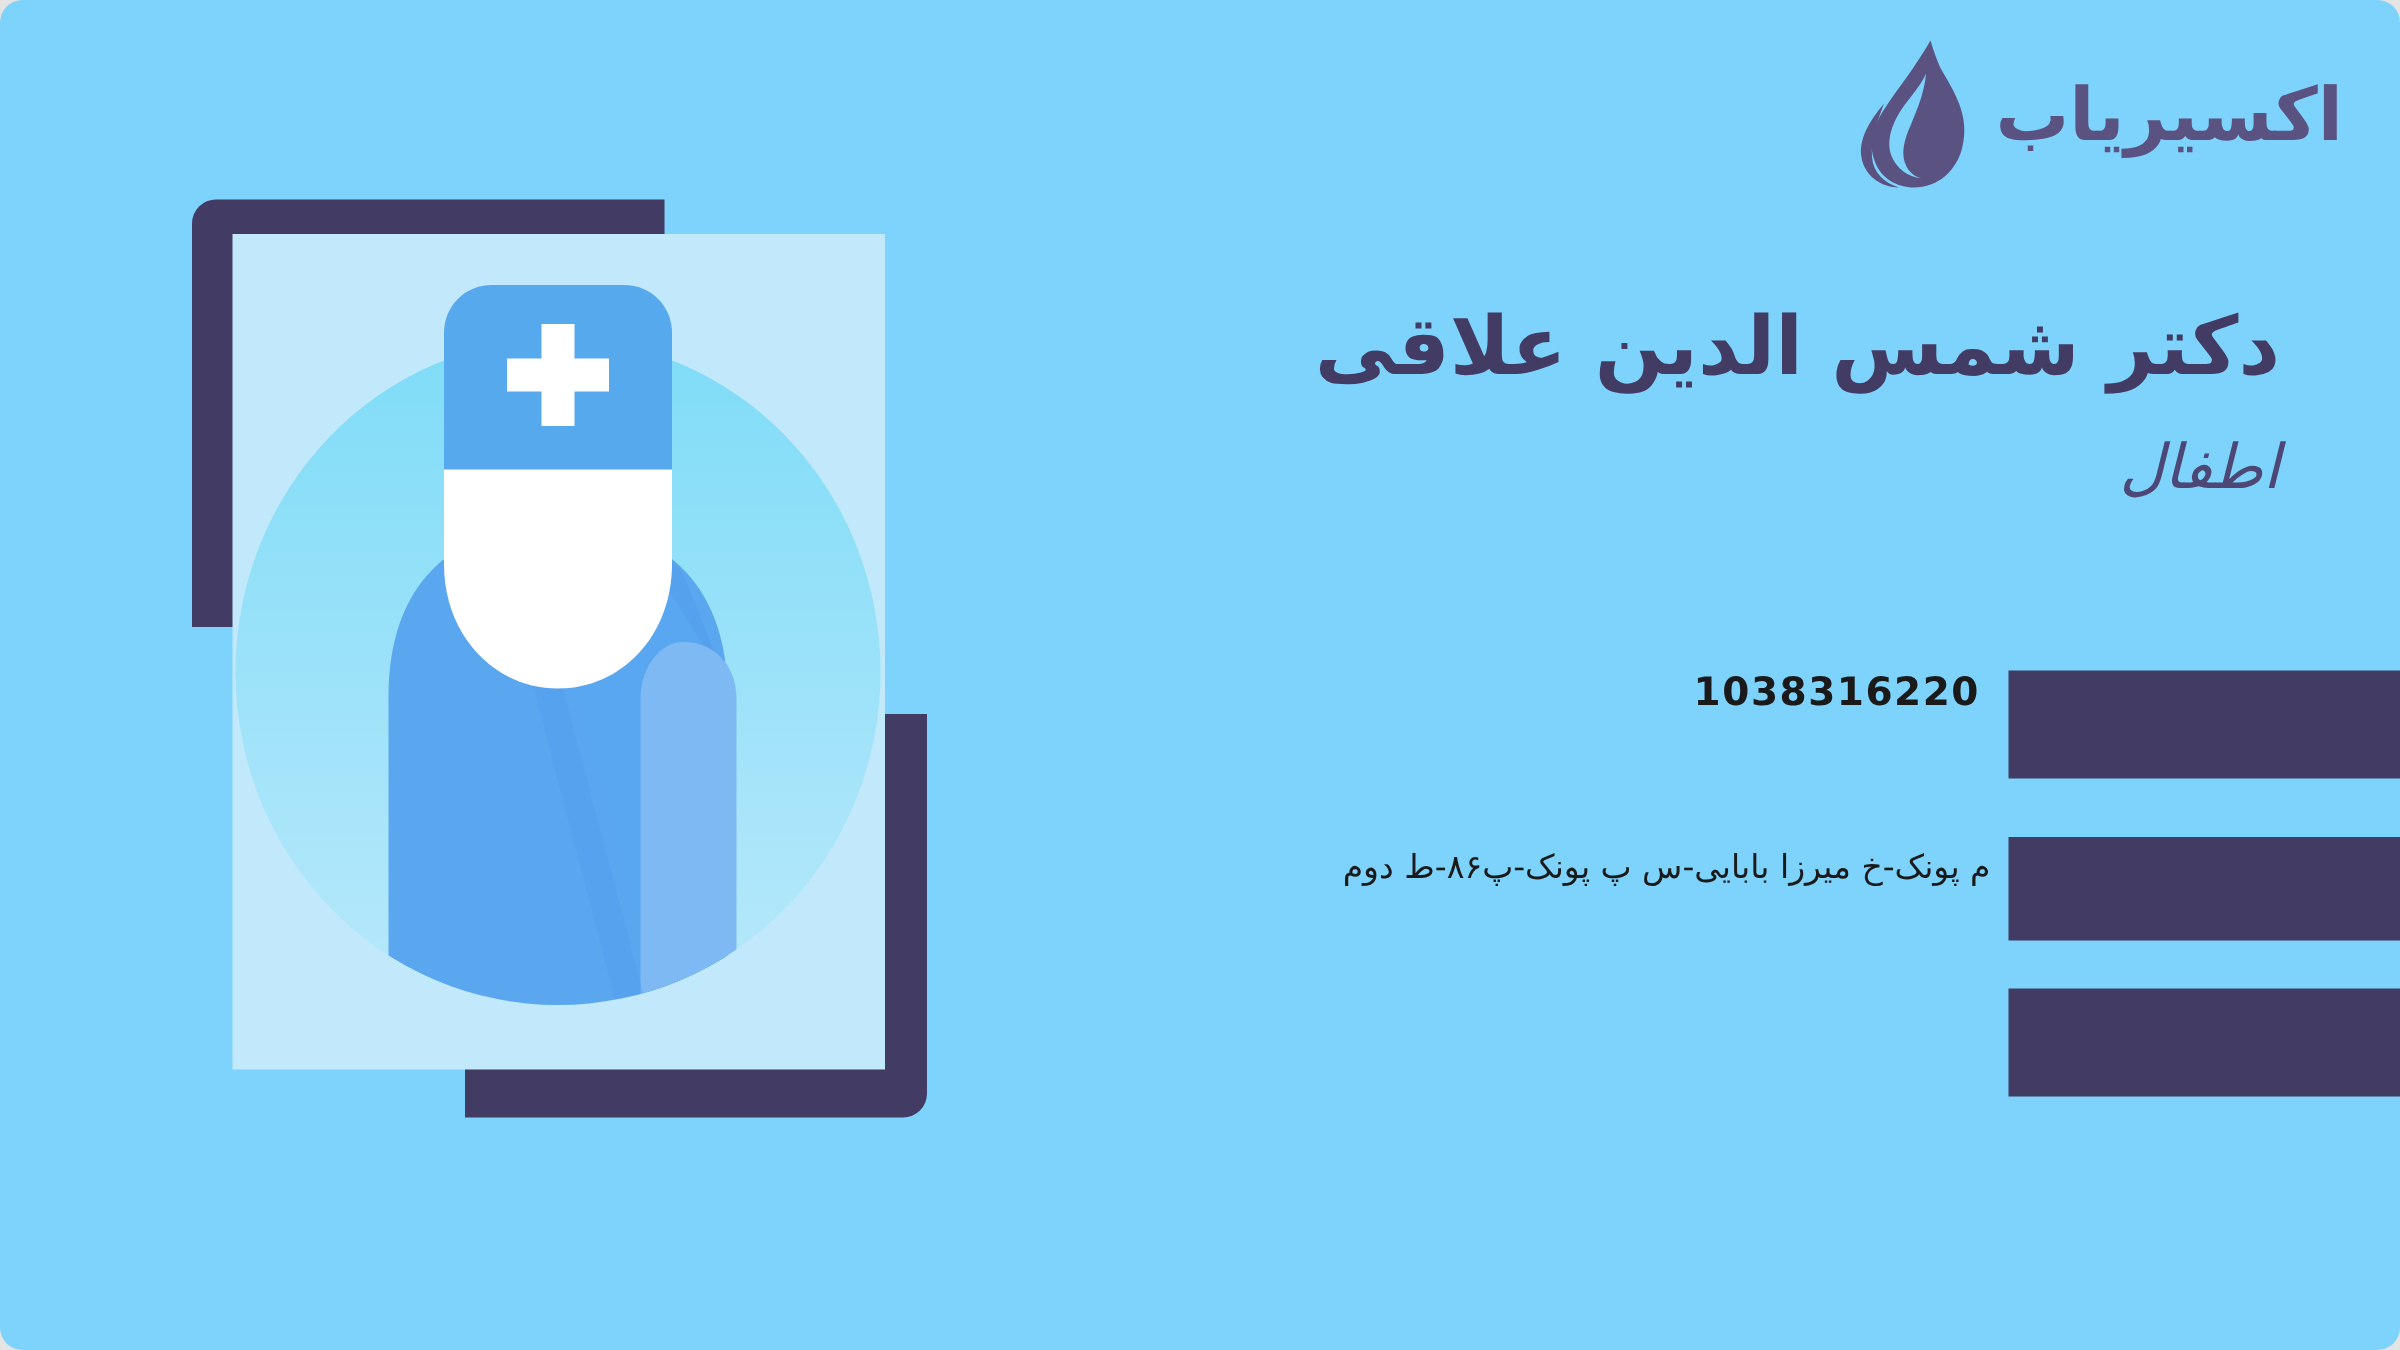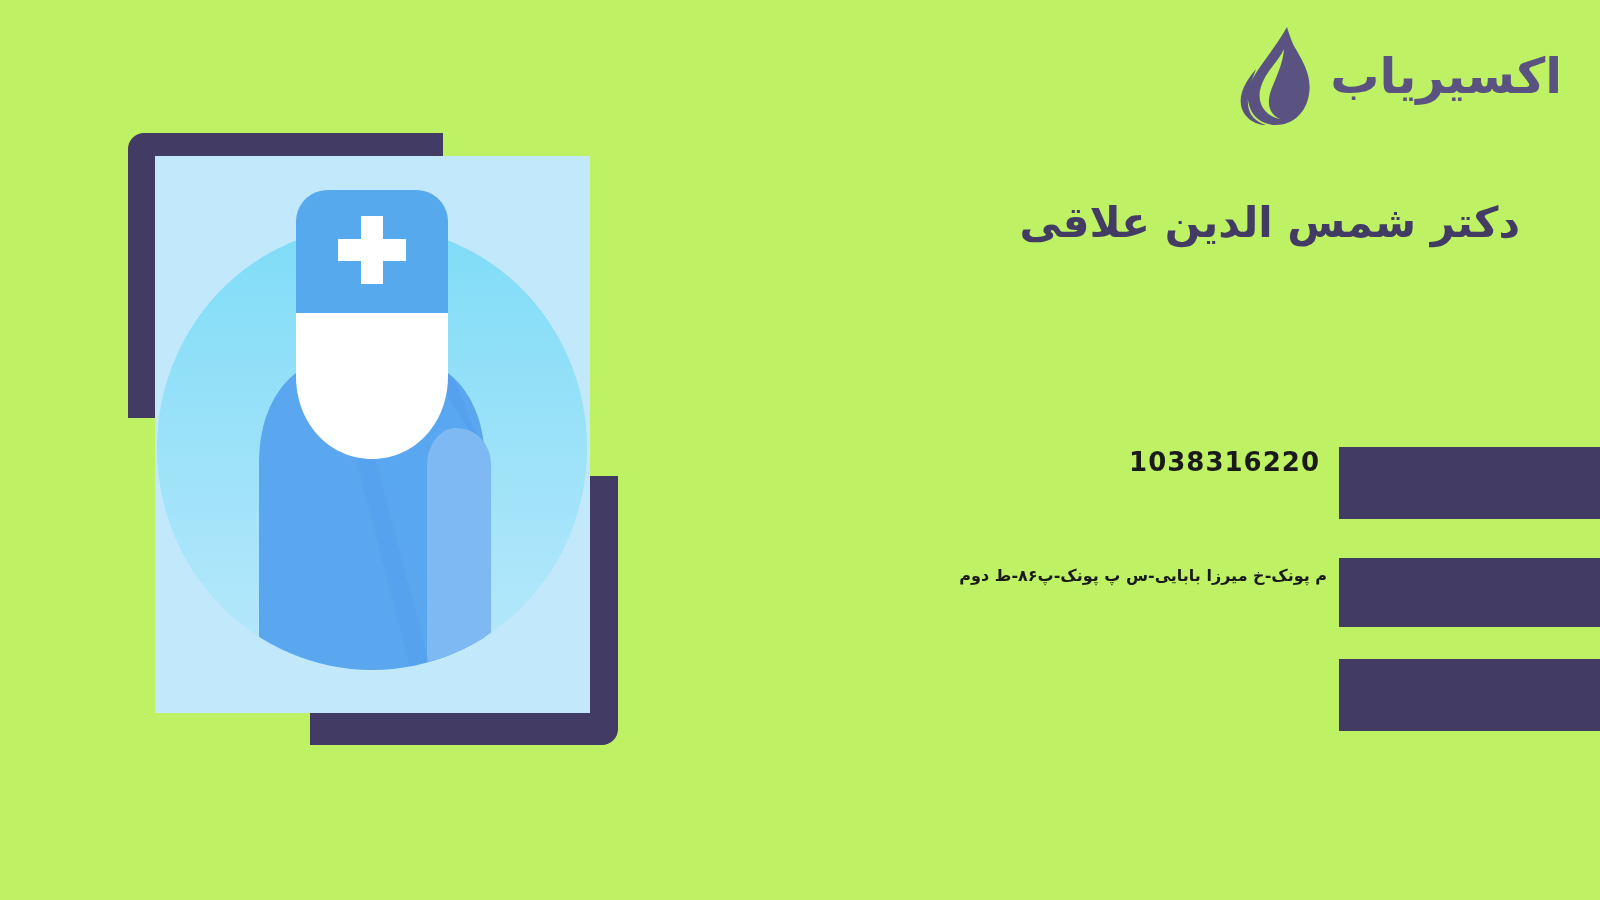--- a/index.html
+++ b/index.html
@@ -13,21 +13,22 @@
     font-family: "DejaVu Sans", "Liberation Sans", sans-serif;
     overflow: hidden;
     position: relative;
   }
 
   #card {
     position: absolute;
     inset: 0;
     width: 1600px;
     height: 900px;
-    background: #bef264;
+    background: #7dd3fc;
+    border-radius: 15px;
   }
 
   
   .brand {
     position: absolute;
     top: 26px;
     right: 38px;
     display: flex;
     flex-direction: row;
     align-items: center;
@@ -91,21 +92,21 @@
   .info {
     position: absolute;
     right: 80px;
     top: 196px;
     width: 770px;
     text-align: left;
     direction: rtl;
   }
   .doctor-name {
     font-family: "DejaVu Sans", "Liberation Sans", sans-serif;
-    font-size: 42px;
+    font-size: 54px;
     font-weight: 700;
     color: #423b63;
     line-height: 1.28;
     white-space: nowrap;
     text-align: right;
     margin: 0;
     direction: rtl;
   }
   .specialty {
     font-family: "DejaVu Serif", "Liberation Serif", serif;
@@ -128,22 +129,22 @@
     color: #1a1a1a;
     letter-spacing: 1px;
     direction: rtl;
     white-space: nowrap;
   }
   .address {
     position: absolute;
     right: 273px;
     top: 566px;
     font-family: "DejaVu Sans", "Liberation Sans", sans-serif;
-    font-size: 16px;
-    font-weight: 700;
+    font-size: 22px;
+    font-weight: 400;
     color: #1a1a1a;
     direction: rtl;
     white-space: nowrap;
   }
 
   
   .bar {
     position: absolute;
     right: 0;
     background: #423b63;
@@ -204,20 +205,21 @@
 
         <path d="M141 66 C141 48 155 34 173 34 L261 34 C279 34 293 48 293 66 L293 157 L141 157 Z" fill="#57a9ee"></path>
 
         <path d="M206 60 L228 60 L228 83 L251 83 L251 105 L228 105 L228 128 L206 128 L206 105 L183 105 L183 83 L206 83 Z" fill="#ffffff"></path>
       </svg>
     </div>
   </div>
 
   <div class="info">
     <h1 class="doctor-name">دکتر شمس الدین علاقی</h1>
+    <div class="specialty">اطفال</div>
   </div>
 
   <div class="phone">1038316220</div>
   <div class="address">م پونک-خ میرزا بابایی-س پ پونک-پ۸۶-ط دوم</div>
 
   <div class="bar bar-1"></div>
   <div class="bar bar-2"></div>
   <div class="bar bar-3"></div>
 
 </div>

